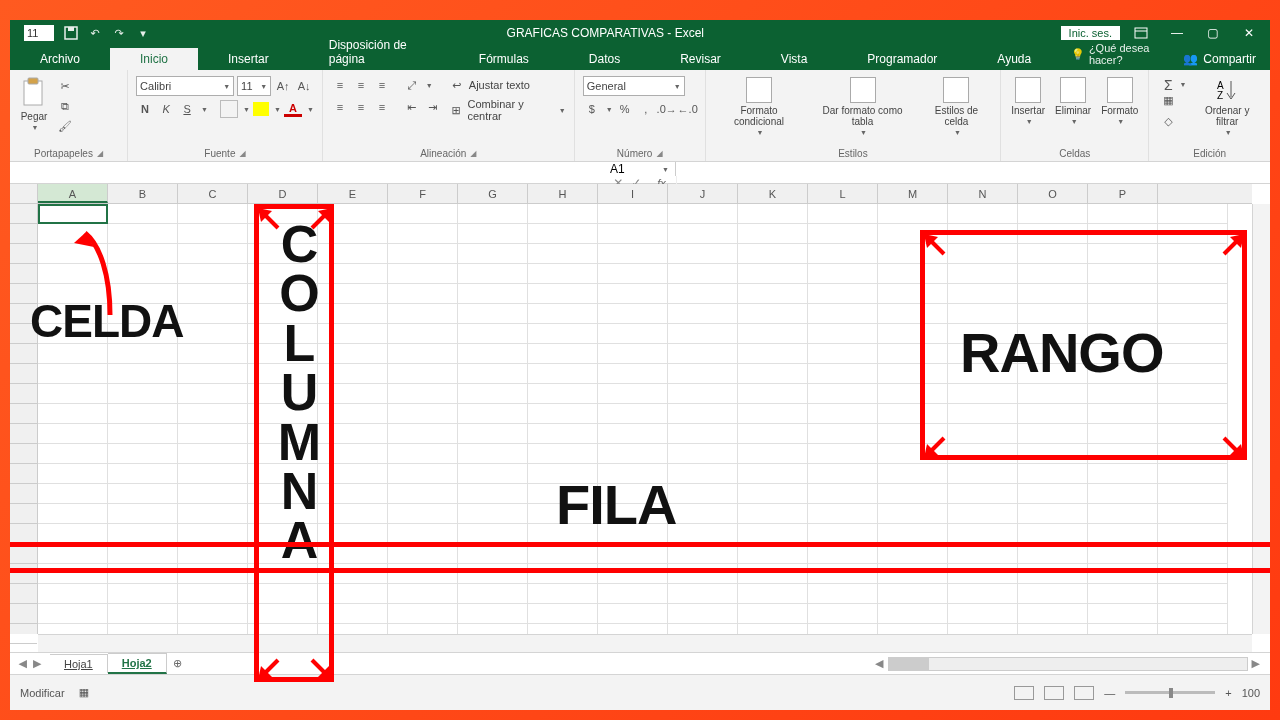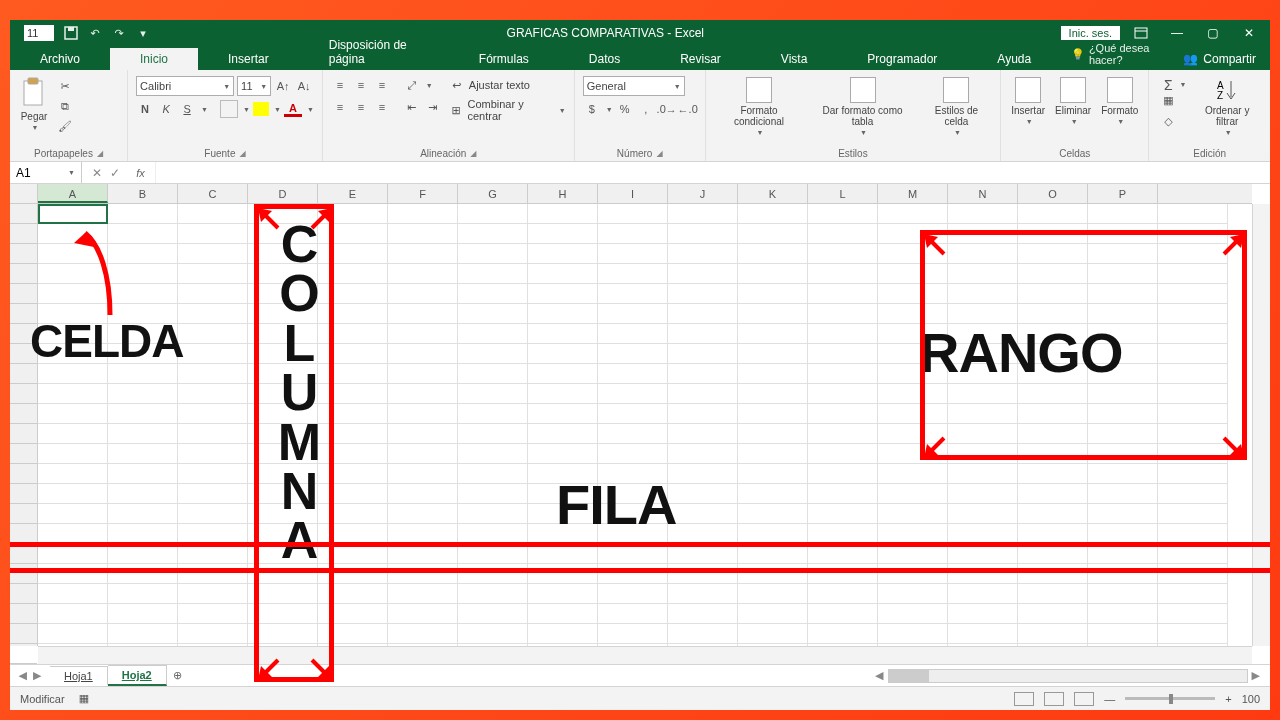--- a/index.html
+++ b/index.html
@@ -27,21 +27,21 @@
 .big-btn { display: flex; flex-direction: column; align-items: center; gap: 2px; padding: 4px 2px; font-size: 10px; text-align: center; line-height: 1.1; }
 .big-ic { width: 26px; height: 26px; border: 1px solid #aaa; background: #fff; }
 .stack { display: flex; flex-direction: column; gap: 2px; }
 .row { display: flex; align-items: center; gap: 3px; }
 .combo { border: 1px solid #adadad; background: #fff; height: 20px; font-size: 11px; padding: 0 3px; display: flex; align-items: center; justify-content: space-between; }
 .fontname { width: 98px; }
 .fontsize { width: 34px; }
 .mini-btn { width: 18px; height: 18px; display: flex; align-items: center; justify-content: center; font-size: 11px; color: #555; }
 .mini-sq { width: 18px; height: 18px; border: 1px solid #bbb; }
 .dd-ar { font-size: 7px; color: #666; margin-left: 2px; }
-.formula-bar { height: 22px; background: #fff; border-bottom: 1px solid #d4d4d4; display: flex; align-items: center; font-size: 12px; }
+.formula-bar { height: 22px; background: #fff; border-bottom: 1px solid #d4d4d4; display: flex; align-items: center; font-size: 12px; flex-direction: column; }
 .name-box { width: 72px; border-right: 1px solid #ccc; padding: 0 6px; display: flex; align-items: center; justify-content: space-between; height: 100%; }
 .fx-btns { display: flex; align-items: center; gap: 8px; padding: 0 10px; color: #888; border-right: 1px solid #eee; height: 100%; }
 .fx { font-style: italic; font-size: 11px; color: #666; padding-left: 8px; }
 .grid-area { flex: 1; position: relative; background: #fff; overflow: hidden; }
 .colhead { position: absolute; top: 0; left: 28px; right: 18px; height: 20px; background: #f0f0f0; border-bottom: 1px solid #ccc; display: flex; }
 .ch { width: 70px; border-right: 1px solid #ccc; text-align: center; font-size: 11px; color: #555; line-height: 20px; }
 .ch.sel { background: #d4e8d4; border-bottom: 2px solid #217346; }
 .rowhead { position: absolute; top: 20px; left: 0; width: 28px; bottom: 18px; background: #f0f0f0; border-right: 1px solid #ccc; }
 .rh { height: 20px; border-bottom: 1px solid #ccc; text-align: center; font-size: 11px; color: #555; line-height: 20px; }
 .corner { position: absolute; top: 0; left: 0; width: 28px; height: 20px; background: #f0f0f0; border-right: 1px solid #ccc; border-bottom: 1px solid #ccc; }
@@ -52,31 +52,31 @@
 .hscroll { position: absolute; bottom: 0; left: 28px; right: 18px; height: 18px; background: #f3f3f3; border-top: 1px solid #d4d4d4; display: flex; align-items: center; }
 .vscroll { position: absolute; top: 20px; right: 0; width: 18px; bottom: 18px; background: #f3f3f3; border-left: 1px solid #d4d4d4; }
 .sheet-tabs { height: 22px; background: #fff; border-top: 1px solid #d4d4d4; display: flex; align-items: center; font-size: 11px; }
 .st-nav { width: 40px; display: flex; justify-content: center; gap: 6px; color: #888; padding: 0 10px; }
 .st-tab { padding: 3px 14px; border-right: 1px solid #ccc; border-top: 1px solid #ccc; color: #444; text-decoration: underline; }
 .st-tab.active { border-bottom: 2px solid #217346; color: #217346; font-weight: 600; background: #fff; }
 .st-add { width: 22px; text-align: center; color: #666; }
 .st-scroll { flex: 1; display: flex; align-items: center; justify-content: flex-end; padding-right: 6px; }
 .st-track { width: 360px; height: 14px; background: #eee; border: 1px solid #ccc; display: flex; }
 .st-thumb { width: 40px; background: #ccc; }
-.status { height: 24px; background: #f3f3f3; border-top: 1px solid #d4d4d4; display: flex; align-items: center; font-size: 11px; color: #555; padding: 0 10px; }
+.status { height: 36px; background: #f3f3f3; border-top: 1px solid #d4d4d4; display: flex; align-items: center; font-size: 11px; color: #555; padding: 0 10px; }
 .status-right { margin-left: auto; display: flex; align-items: center; gap: 10px; }
 .view-btn { width: 20px; height: 14px; border: 1px solid #999; }
 .zoom-slider { width: 90px; height: 3px; background: #bbb; position: relative; }
 .zoom-thumb { position: absolute; top: -3px; left: 44px; width: 4px; height: 10px; background: #888; }
 
 .ann { position: absolute; font-weight: 900; color: #111; font-family: Arial, sans-serif; letter-spacing: -1px; pointer-events: none; }
-.ann-celda { top: 314px; left: 30px; font-size: 46px; }
+.ann-celda { top: 294px; left: 30px; font-size: 46px; }
 .ann-columna { top: 220px; left: 272px; font-size: 52px; line-height: 0.95; text-align: center; width: 54px; }
 .ann-fila { top: 472px; left: 556px; font-size: 56px; }
-.ann-rango { top: 320px; left: 919px; font-size: 56px; }
+.ann-rango { top: 320px; left: 960px; font-size: 56px; }
 .redbox { position: absolute; border: 5px solid #ff0000; pointer-events: none; }
 .box-col { top: 204px; left: 254px; width: 80px; height: 478px; }
 .box-rango { top: 230px; left: 920px; width: 327px; height: 230px; }
 .redline { position: absolute; background: #ff0000; pointer-events: none; }
 .line-fila-top { top: 542px; left: 10px; right: 10px; height: 5px; }
 .line-fila-bot { top: 568px; left: 10px; right: 10px; height: 5px; }
 .arrow { position: absolute; pointer-events: none; }
 .arrow svg { overflow: visible; }
 .corner-arr { position: absolute; width: 24px; height: 24px; pointer-events: none; }
 .corner-arr svg line { stroke: #ff0000; stroke-width: 4; }

